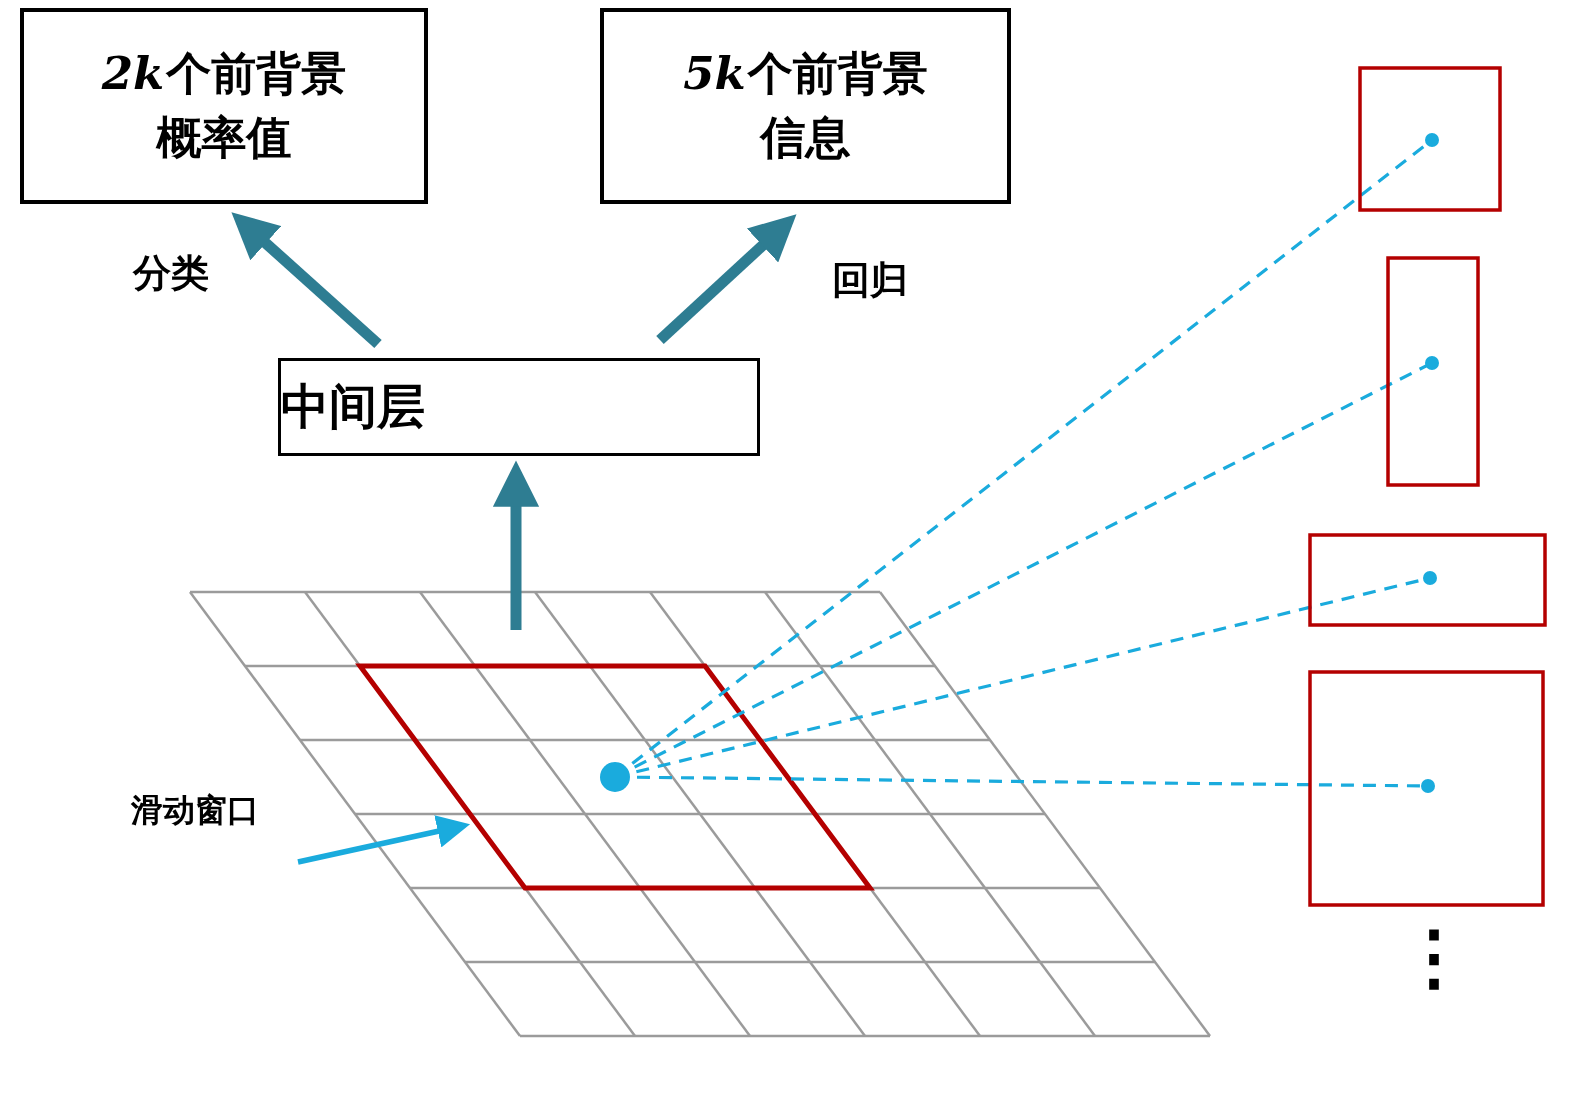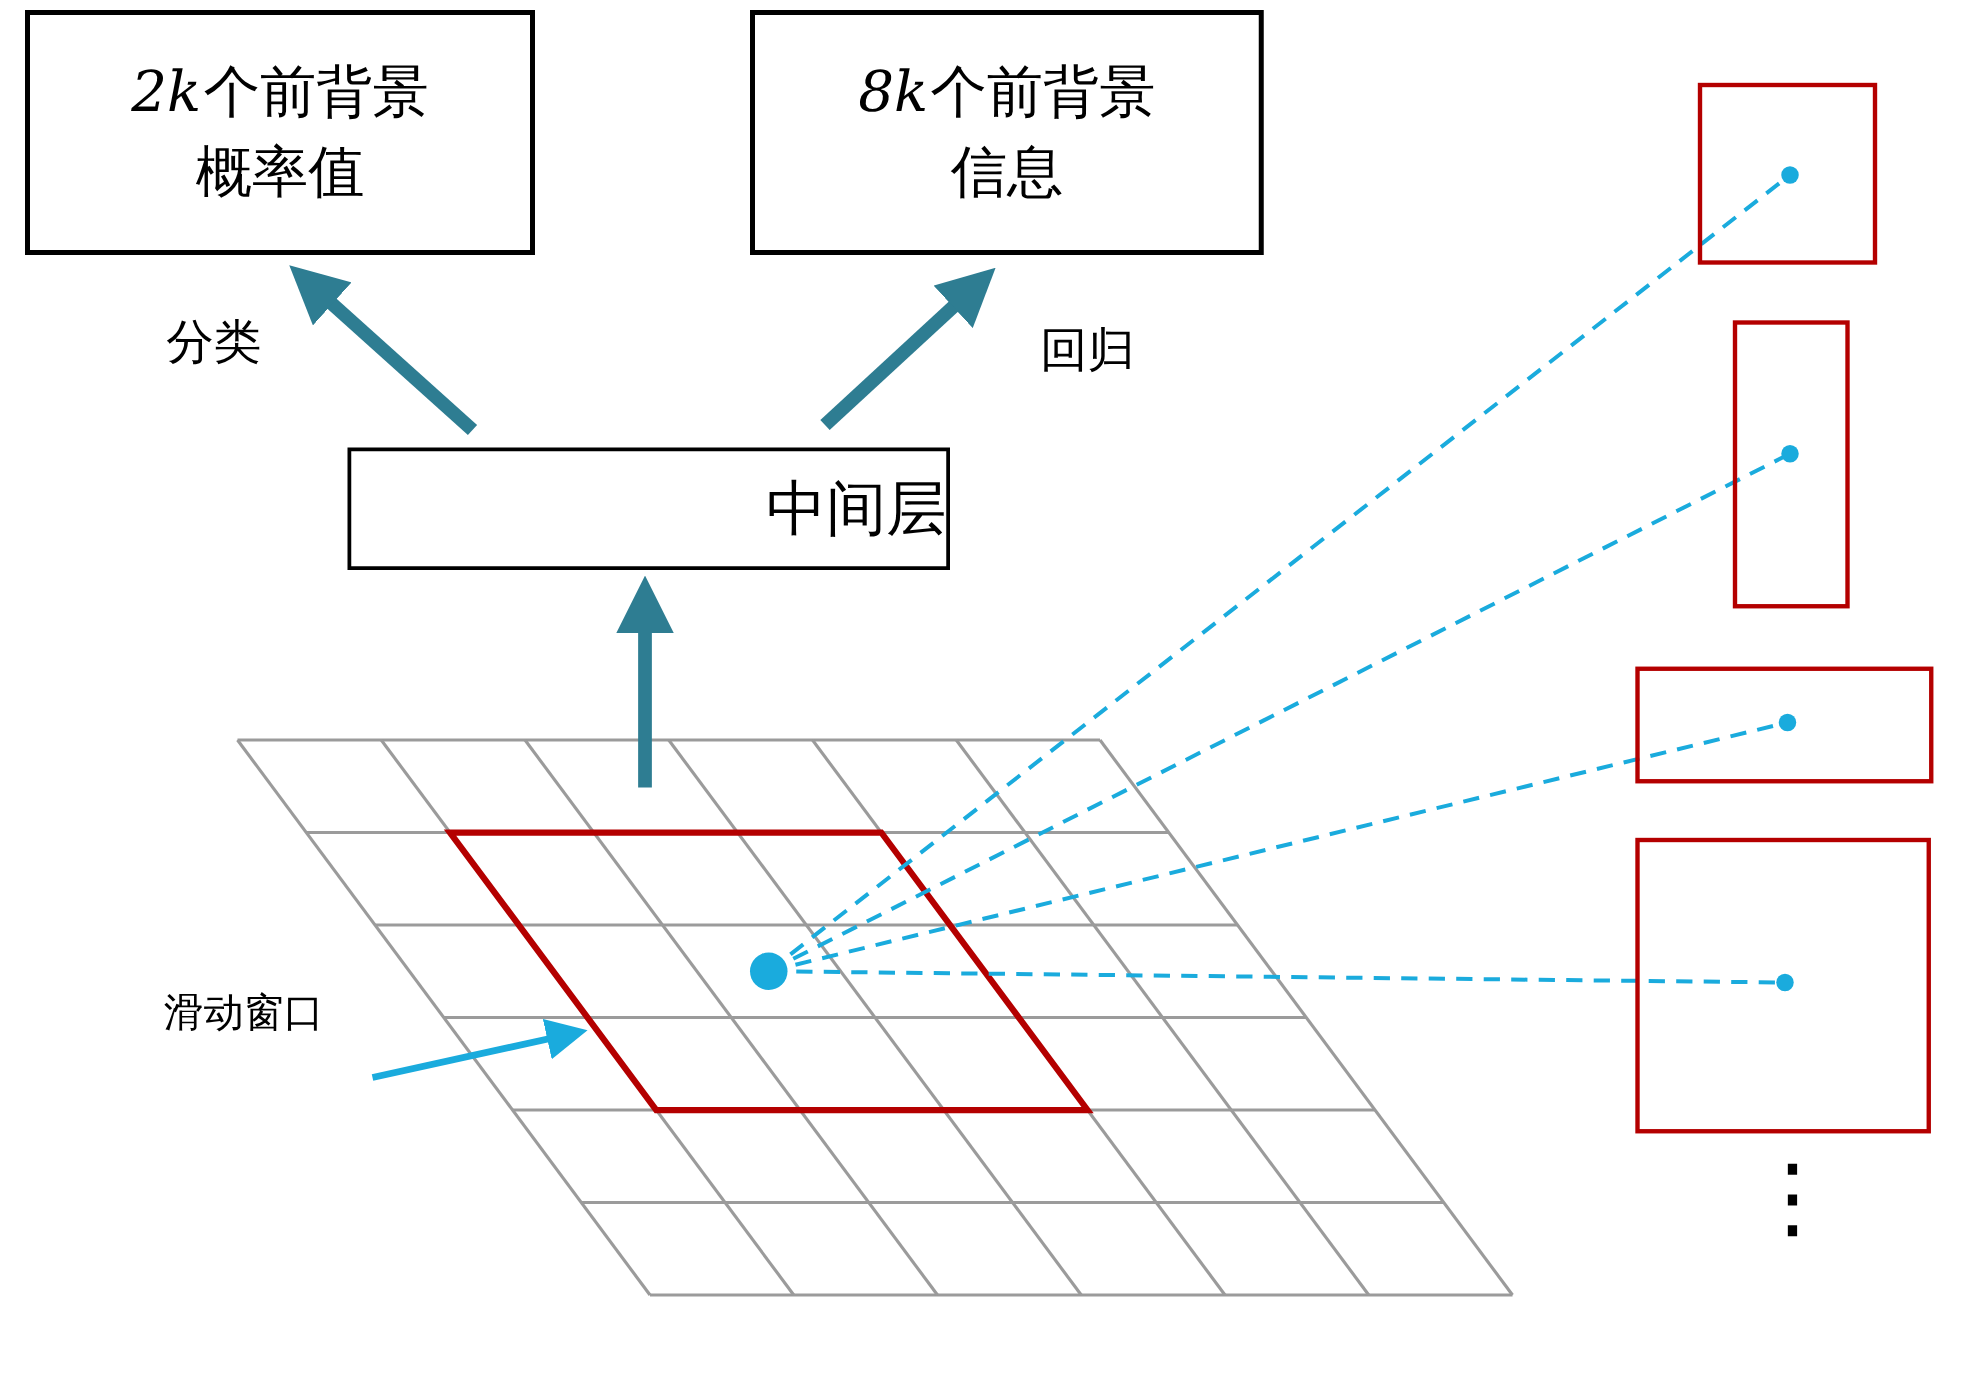--- a/index.html
+++ b/index.html
@@ -10,37 +10,38 @@
     --ink:#000000;
   }
   html,body{margin:0;padding:0;background:#ffffff;}
   .stage{
     position:relative;
     width:1575px;height:1108px;
     background:#ffffff;
     font-family:"DejaVu Serif", serif;
     color:var(--ink);
     overflow:hidden;
+    font-weight:bold;
   }
   .stage svg{position:absolute;left:0;top:0;width:1575px;height:1108px;}
   .obox{
     position:absolute;
     border:4px solid var(--ink);
     background:#ffffff;
     display:flex;flex-direction:column;
     align-items:center;justify-content:center;
     text-align:center;
     font-size:45px;line-height:1.42;
   }
   .obox .math{font-style:italic;font-family:"DejaVu Serif",serif;padding-right:2px;}
   .midbox{
     position:absolute;
     border:3px solid var(--ink);
     background:#ffffff;
-    display:flex;align-items:center;justify-content:flex-end;
+    display:flex;align-items:center;justify-content:flex-start;
     font-size:48px;
   }
   .lbl{position:absolute;font-size:38px;white-space:nowrap;}
   .sw-label{
     position:absolute;left:55px;top:790px;width:280px;
     text-align:center;font-size:32px;line-height:1.3;
   }
   .featmap{position:absolute;left:982px;top:1038px;font-size:50px;}
   .ellipsis{
     position:absolute;left:1398px;top:916px;width:60px;
@@ -115,21 +116,21 @@
 
   <div class="obox" style="left:20px;top:8px;width:400px;height:188px;">
     <span class="line">
       <span class="math">2k</span><span>个前背景</span>
     </span>
     <span class="line">概率值</span>
   </div>
 
   <div class="obox" style="left:600px;top:8px;width:403px;height:188px;">
     <span class="line">
-      <span class="math">8k</span><span>个前背景</span>
+      <span class="math">5k</span><span>个前背景</span>
     </span>
     <span class="line">信息</span>
   </div>
 
   <div class="midbox" style="left:278px;top:358px;width:476px;height:92px;">
     <span>中间层</span>
   </div>
 
   <div class="lbl" style="left:133px;top:248px;">分类</div>
   <div class="lbl" style="left:832px;top:255px;">回归</div>

